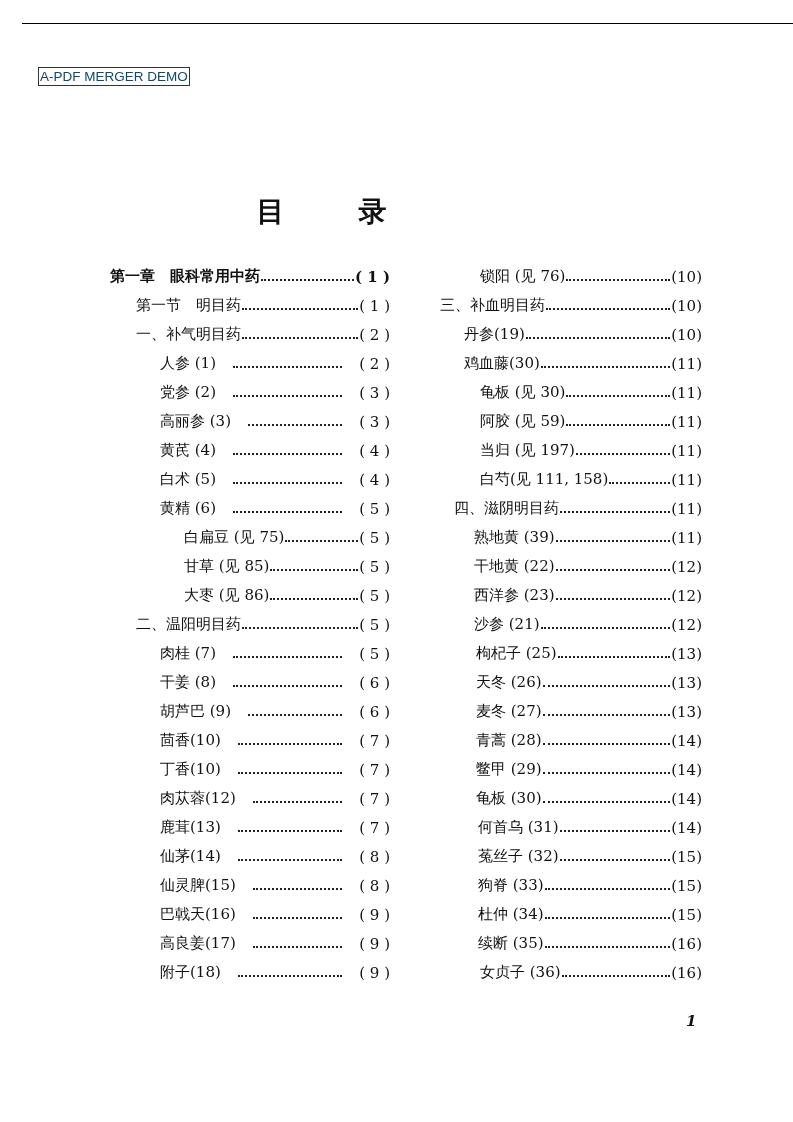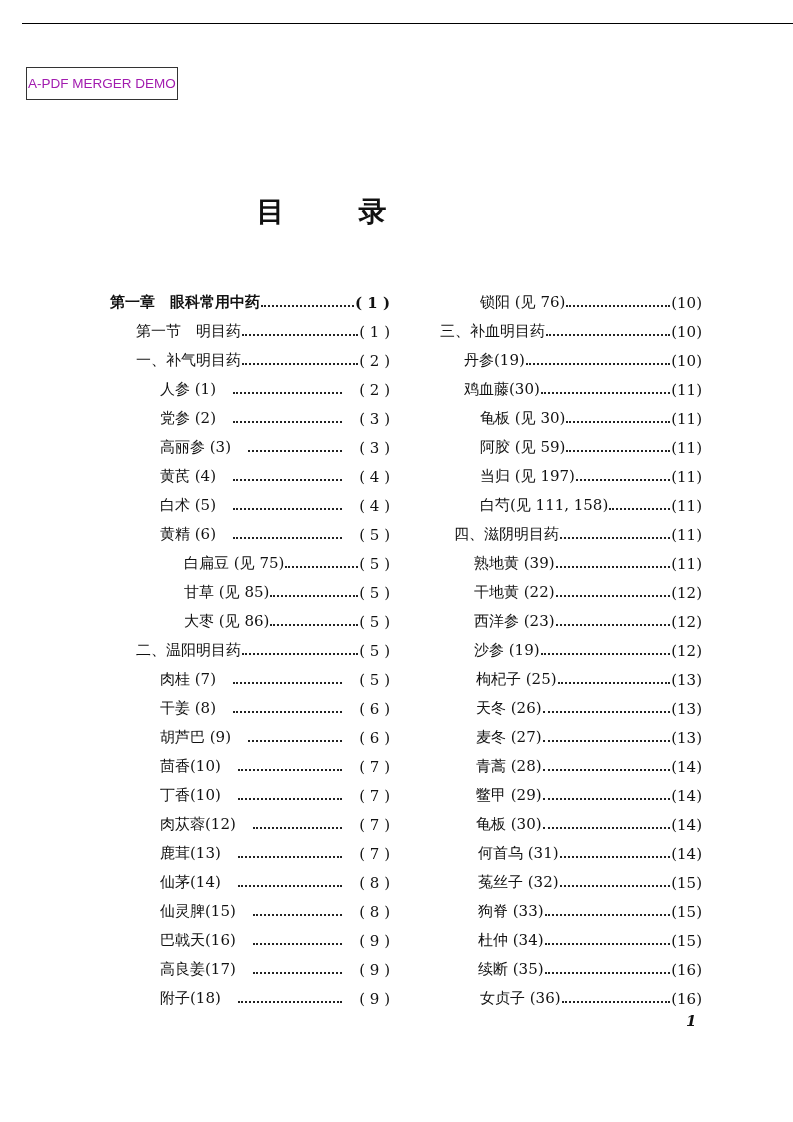--- a/index.html
+++ b/index.html
@@ -1,25 +1,25 @@
 <!DOCTYPE html>
 <html><head>
 <meta charset="utf-8">
 <style>
   html, body { margin: 0; padding: 0; background: #ffffff; }
   body { width: 793px; height: 1122px; position: relative; overflow: hidden;
          font-family: "DejaVu Serif", "Liberation Serif", serif; color: #111; }
   .top-rule { position: absolute; left: 22px; top: 23px; width: 771px; height: 1px; background: #000; }
-  .watermark { position: absolute; left: 26px; top: 67px; height: 17px; line-height: 17px;
-               border: 1px solid #333; padding: 7px 1px; font-family: "Liberation Sans", sans-serif;
-               font-size: 13.5px; color: #a21caf; background: #fff; }
+  .watermark { position: absolute; left: 38px; top: 67px; height: 17px; line-height: 17px;
+               border: 1px solid #333; padding: 0 1px; font-family: "Liberation Sans", sans-serif;
+               font-size: 13.5px; color: #0c4a6e; background: #fff; }
   .title { position: absolute; top: 193px; left: 0; width: 643px; text-align: center;
            font-family: "DejaVu Sans", sans-serif; font-weight: bold; font-size: 28px; }
   .title span { display: inline-block; margin: 0 37px; }
-  .col { position: absolute; top: 288px; }
+  .col { position: absolute; top: 262px; }
   .col.left { left: 110px; width: 280px; }
   .col.right { left: 440px; width: 262px; }
   .row { height: 29px; display: flex; align-items: center; font-size: 15px; white-space: nowrap; }
   .row .label { flex: 0 0 auto; }
   .row .leader { flex: 1 1 auto; overflow: hidden; height: 15px; margin: 0 1px;
                  border-bottom: 2px dotted #222; transform: translateY(-4px); }
   .row .page { flex: 0 0 auto; font-family: "DejaVu Serif", serif; }
   .row.chapter { font-weight: bold; }
   .ind0 { padding-left: 0; }
   .ind1 { padding-left: 26px; }
@@ -225,21 +225,21 @@
       <span class="label">干地黄 (22)</span>
       <span class="leader"></span>
       <span class="page">(12)</span>
     </div>
   <div class="row r2" style="padding-left:34px">
       <span class="label">西洋参 (23)</span>
       <span class="leader"></span>
       <span class="page">(12)</span>
     </div>
   <div class="row r2" style="padding-left:34px">
-      <span class="label">沙参 (19)</span>
+      <span class="label">沙参 (21)</span>
       <span class="leader"></span>
       <span class="page">(12)</span>
     </div>
   <div class="row r2" style="padding-left:36px">
       <span class="label">枸杞子 (25)</span>
       <span class="leader"></span>
       <span class="page">(13)</span>
     </div>
   <div class="row r2" style="padding-left:36px">
       <span class="label">天冬 (26)</span>

